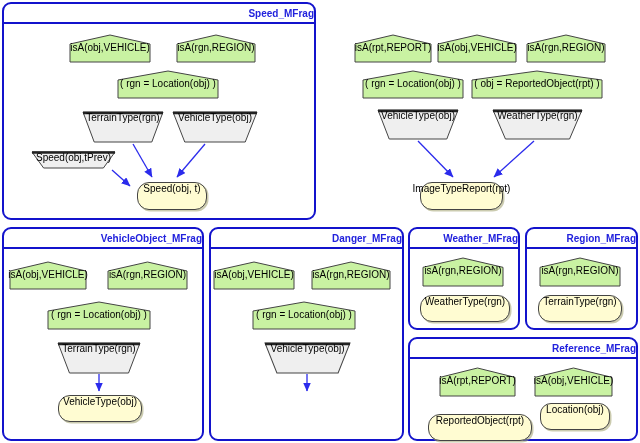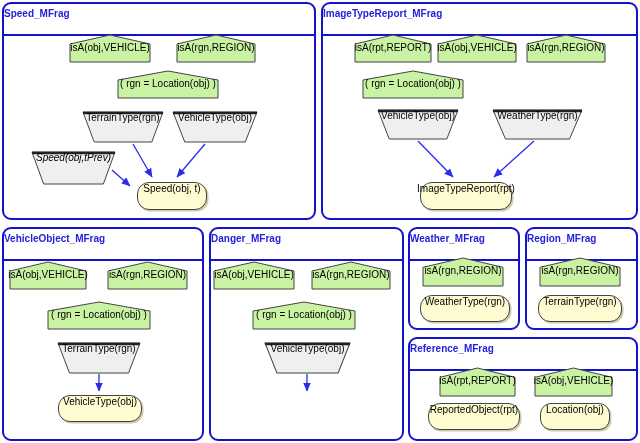--- a/index.html
+++ b/index.html
@@ -2,21 +2,21 @@
 <html style="--frame: #1313cc; --title_text: #2222dd; --arrow: #2b2bec; --context_fill: #c9f2a2; --input_fill: #efefef; --resident_fill: #fffcd2; --node_stroke: #444444;"><head>
 <meta charset="utf-8">
 <style>
   * { margin:0; padding:0; box-sizing:border-box; }
   html,body { background:#ffffff; }
   body { font-family:"Liberation Sans", sans-serif; }
   #canvas { position:relative; width:640px; height:443px; background:#fff; overflow:hidden; }
 
   
   .mfrag { position:absolute; border:2px solid var(--frame,#1313cc); border-radius:9px; background:#fff; }
-  .mfrag-title { height:32px; line-height:19px; text-align:left; font-size:10px; font-weight:bold;
+  .mfrag-title { height:20px; line-height:19px; text-align:right; font-size:10px; font-weight:bold;
                  color:var(--title_text,#2222dd); border-bottom:2px solid var(--frame,#1313cc);
                  border-radius:7px 7px 0 0; }
 
   
   .node { position:absolute; display:flex; justify-content:center;
           font-size:10px; color:#000; white-space:nowrap; cursor:default; }
   .node svg.shape { position:absolute; inset:0; width:100%; height:100%; overflow:visible; }
   .node span { position:relative; z-index:2; }
   .pentagon span { padding-top:7px; }
   .pentagon polygon { fill:var(--context_fill,#c9f2a2); stroke:var(--node_stroke,#444); stroke-width:1;
@@ -33,23 +33,20 @@
   .arrow-head { fill:var(--arrow,#2b2bec); }
 </style>
 </head>
 <body>
 
 <div id="canvas">
 
   <div class="mfrag" style="left:2px;top:2px;width:314px;height:218px;">
     <div class="mfrag-title">Speed_MFrag</div>
   </div>
-  <div class="mfrag" style="left:321px;top:2px;width:317px;height:218px;">
-    <div class="mfrag-title">ImageTypeReport_MFrag</div>
-  </div>
   <div class="mfrag" style="left:209px;top:227px;width:195px;height:214px;">
     <div class="mfrag-title">Danger_MFrag</div>
   </div>
   <div class="mfrag" style="left:2px;top:227px;width:202px;height:214px;">
     <div class="mfrag-title">VehicleObject_MFrag</div>
   </div>
   <div class="mfrag" style="left:408px;top:227px;width:112px;height:103px;">
     <div class="mfrag-title">Weather_MFrag</div>
   </div>
   <div class="mfrag" style="left:525px;top:227px;width:113px;height:103px;">
@@ -84,21 +81,21 @@
       </svg>
     <span>TerrainType(rgn)</span>
   </div>
   <div class="node trapezoid" style="left:173px;top:112px;width:84px;height:30px;">
     <svg class="shape" viewBox="0 0 100 29" preserveAspectRatio="none">
         <polygon points="0,0 100,0 86,29 14,29"></polygon>
         <line class="trap-top" x1="0" y1="1" x2="100" y2="1"></line>
       </svg>
     <span>VehicleType(obj)</span>
   </div>
-  <div class="node trapezoid" style="left:32px;top:152px;width:83px;height:32px;font-style:italic;">
+  <div class="node trapezoid" style="left:32px;top:152px;width:83px;height:16px;">
     <svg class="shape" viewBox="0 0 100 29" preserveAspectRatio="none">
         <polygon points="0,0 100,0 86,29 14,29"></polygon>
         <line class="trap-top" x1="0" y1="1" x2="100" y2="1"></line>
       </svg>
     <span>Speed(obj,tPrev)</span>
   </div>
   <div class="node resident" style="left:137px;top:182px;width:70px;height:28px;">
     <span>Speed(obj, t)</span>
   </div>
 
@@ -119,35 +116,41 @@
         <polygon points="0,9 50,0 100,9 100,27 0,27"></polygon>
       </svg>
     <span>isA(rgn,REGION)</span>
   </div>
   <div class="node pentagon" style="left:363px;top:71px;width:100px;height:27px;">
     <svg class="shape" viewBox="0 0 100 27" preserveAspectRatio="none">
         <polygon points="0,9 50,0 100,9 100,27 0,27"></polygon>
       </svg>
     <span>( rgn = Location(obj) )</span>
   </div>
+  <div class="node pentagon" style="left:472px;top:71px;width:130px;height:27px;">
+    <svg class="shape" viewBox="0 0 100 27" preserveAspectRatio="none">
+        <polygon points="0,9 50,0 100,9 100,27 0,27"></polygon>
+      </svg>
+    <span>( obj = ReportedObject(rpt) )</span>
+  </div>
   <div class="node trapezoid" style="left:378px;top:110px;width:80px;height:29px;">
     <svg class="shape" viewBox="0 0 100 29" preserveAspectRatio="none">
         <polygon points="0,0 100,0 86,29 14,29"></polygon>
         <line class="trap-top" x1="0" y1="1" x2="100" y2="1"></line>
       </svg>
     <span>VehicleType(obj)</span>
   </div>
   <div class="node trapezoid" style="left:493px;top:110px;width:89px;height:29px;">
     <svg class="shape" viewBox="0 0 100 29" preserveAspectRatio="none">
         <polygon points="0,0 100,0 86,29 14,29"></polygon>
         <line class="trap-top" x1="0" y1="1" x2="100" y2="1"></line>
       </svg>
     <span>WeatherType(rgn)</span>
   </div>
-  <div class="node resident" style="left:420px;top:182px;width:92px;height:28px;">
+  <div class="node resident" style="left:420px;top:182px;width:83px;height:28px;">
     <span>ImageTypeReport(rpt)</span>
   </div>
 
   <div class="node pentagon" style="left:10px;top:262px;width:76px;height:27px;">
     <svg class="shape" viewBox="0 0 100 27" preserveAspectRatio="none">
         <polygon points="0,9 50,0 100,9 100,27 0,27"></polygon>
       </svg>
     <span>isA(obj,VEHICLE)</span>
   </div>
   <div class="node pentagon" style="left:108px;top:262px;width:79px;height:27px;">
@@ -224,21 +227,21 @@
         <polygon points="0,9 50,0 100,9 100,27 0,27"></polygon>
       </svg>
     <span>isA(rpt,REPORT)</span>
   </div>
   <div class="node pentagon" style="left:535px;top:368px;width:77px;height:28px;">
     <svg class="shape" viewBox="0 0 100 27" preserveAspectRatio="none">
         <polygon points="0,9 50,0 100,9 100,27 0,27"></polygon>
       </svg>
     <span>isA(obj,VEHICLE)</span>
   </div>
-  <div class="node resident" style="left:428px;top:403px;width:92px;height:27px;">
+  <div class="node resident" style="left:428px;top:414px;width:104px;height:27px;">
     <span>ReportedObject(rpt)</span>
   </div>
   <div class="node resident" style="left:540px;top:403px;width:70px;height:27px;border-radius:11px;">
     <span>Location(obj)</span>
   </div>
 
   <svg id="arrows" xmlns="http://www.w3.org/2000/svg">
     <defs>
       <marker id="ah" markerUnits="userSpaceOnUse" markerWidth="10" markerHeight="9" refX="8.5" refY="4" orient="auto">
         <path class="arrow-head" d="M0,0 L9,4 L0,8 z"></path>

